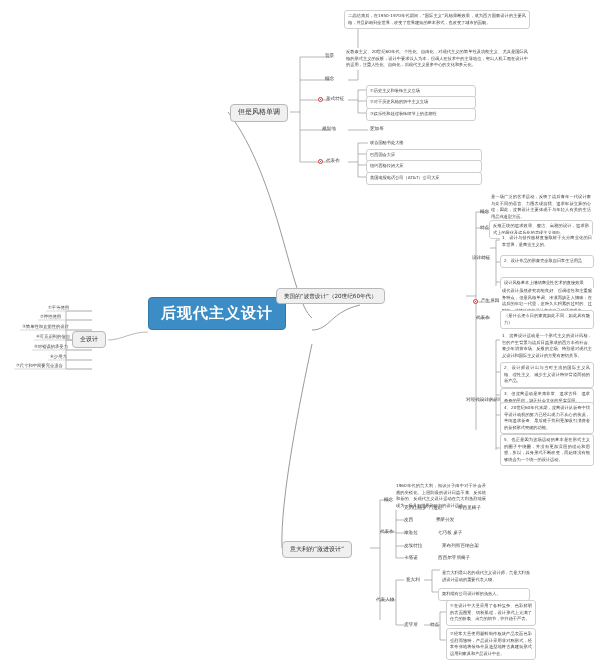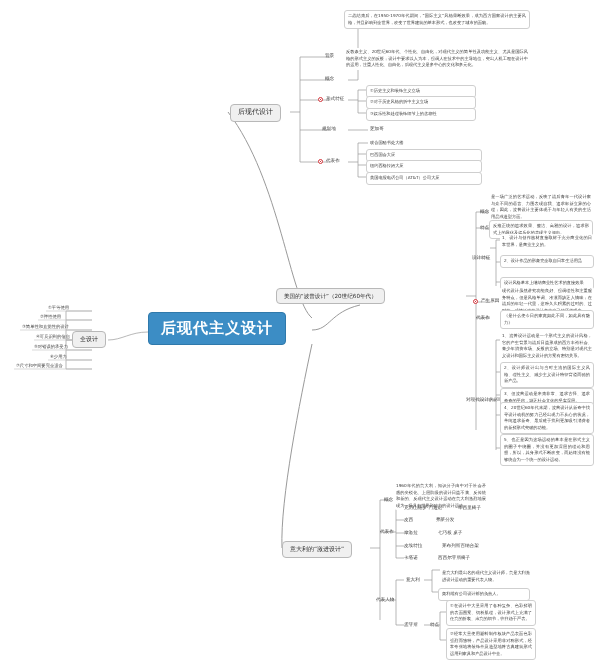--- a/index.html
+++ b/index.html
@@ -192,33 +192,33 @@
       <path d="M432 570 L 440 570"></path>
       <path d="M432 592 L 440 592"></path>
       <path d="M424 625 L 432 625"></path>
       <path d="M432 625 L 440 625"></path>
       <path d="M440 612 L 440 640"></path>
       <path d="M440 612 L 448 612"></path>
       <path d="M440 640 L 448 640"></path>
     </g>
   </svg>
 
-  <div class="node root" style="left:148px; top:312px;">后现代主义设计</div>
+  <div class="node root" style="left:148px; top:297px;">后现代主义设计</div>
 
   <div class="node lvl2" style="left:72px; top:331px; font-size:6px;">全设计</div>
 
   <div class="node underline-item" style="left:48px; top:305px;">①平等使用</div>
   <div class="node underline-item" style="left:40px; top:314px;">②弹性使用</div>
   <div class="node underline-item" style="left:22px; top:324px;">③简单性和直觉性的设计</div>
   <div class="node underline-item" style="left:36px; top:334px;">④可意识到的信息</div>
   <div class="node underline-item" style="left:34px; top:344px;">⑤对错误的承受力</div>
   <div class="node underline-item" style="left:50px; top:354px;">⑥少用力</div>
   <div class="node underline-item" style="left:16px; top:363px;">⑦尺寸和空间要完全适合</div>
 
-  <div class="node lvl2" style="left:230px; top:104px;">后现代设计</div>
+  <div class="node lvl2" style="left:230px; top:104px;">但是风格单调</div>
 
   <div class="node plain" style="left:325px; top:53px;">背景</div>
   <div class="node para" style="left:344px; top:10px; width:186px;">二战结束后，在1950-1970年代期间，“国际主义”风格果断效果，成为西方国家设计的主要风格，并且影响到全世界，改变了世界建筑的基本形式，也改变了城市的面貌。</div>
 
   <div class="node plain" style="left:325px; top:76px;">概念</div>
   <div class="node para noborder" style="left:344px; top:48px; width:186px;">反教条主义、20世纪60年代、个性化、自由化，对现代主义的简单性及功能主义、尤其是国际风格的形式主义的反叛；设计中要求以人为本，强调人在技术中的主导地位，突出人机工程在设计中的运用，注重人性化、自由化，后现代主义是多中心的文化和多元化。</div>
 
   <div class="marker" style="left:318px; top:97px;"></div>
   <div class="node plain" style="left:326px; top:96px;">形式特征</div>
   <div class="node para" style="left:366px; top:85px; width:110px;">①历史主义和装饰主义立场</div>

